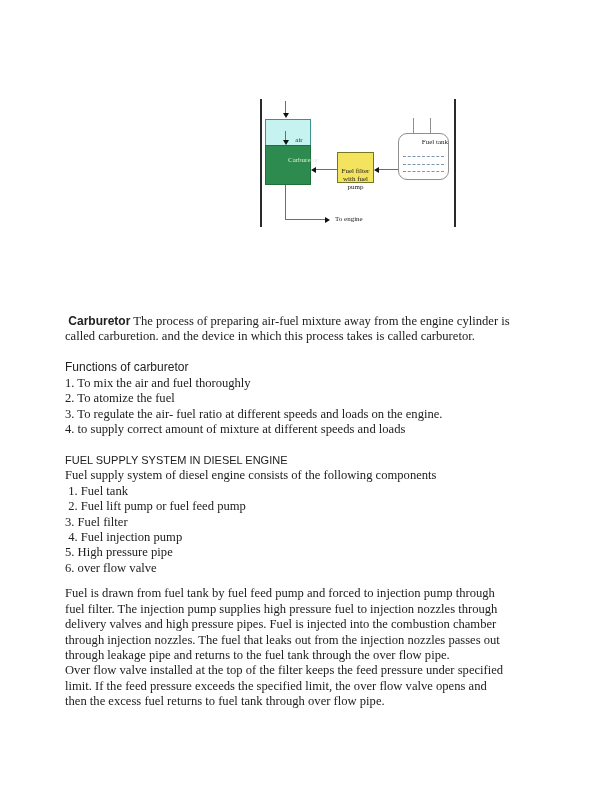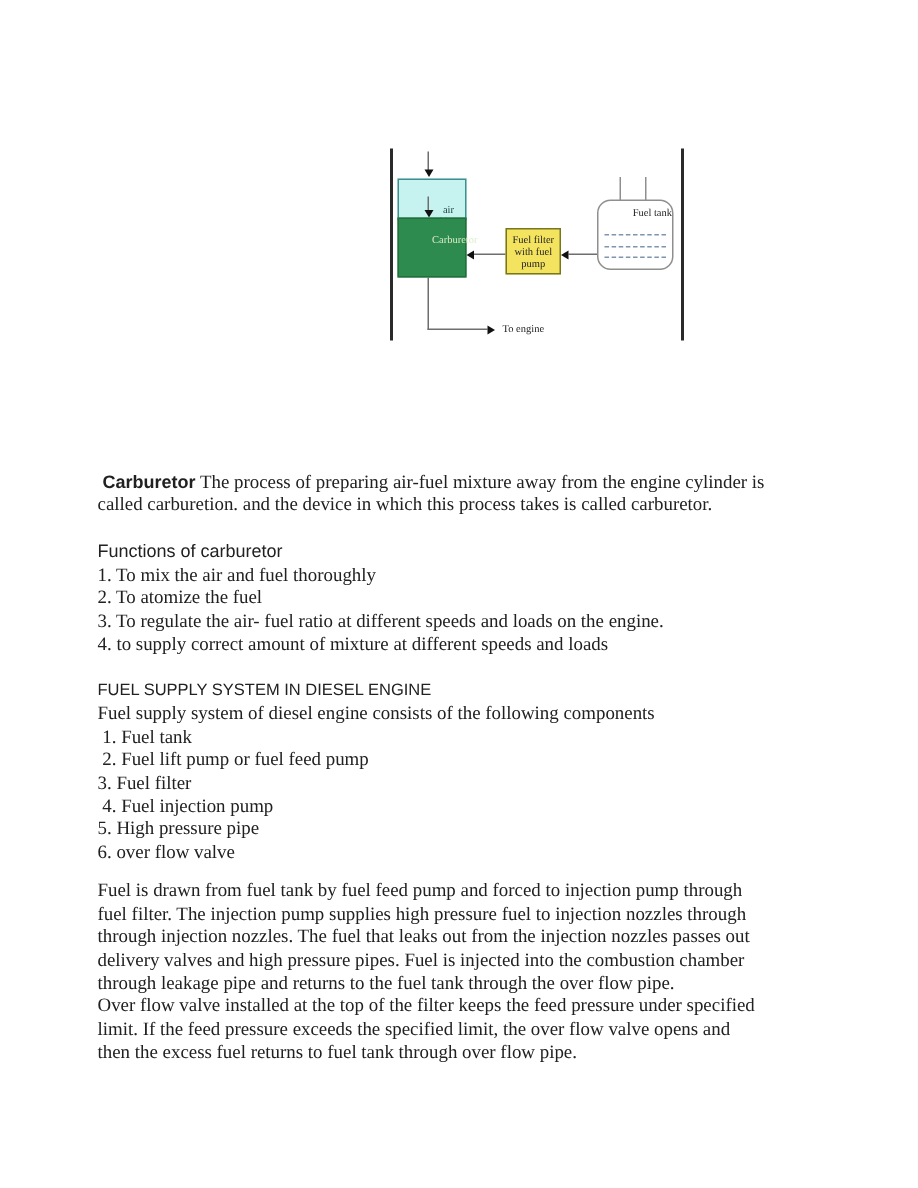--- a/index.html
+++ b/index.html
@@ -26,21 +26,21 @@
     padding-top:16px; color:#143c3c;
   }
   .carb {
     left:5px; top:46px; width:46px; height:40px;
     background:var(--carburetor-bg,#2e8b50); border-color:var(--carburetor-border,#20703c);
     color:var(--carburetor-text,#ddeec8); padding-top:10px;
   }
   .filterbox {
     left:77px; top:53px; width:37px; height:31px;
     background:var(--fuel-filter-bg,#f3e35f); border-color:var(--fuel-filter-border,#77771f);
-    padding-top:3px; color:#222;
+    padding-top:14px; color:#222;
   }
   .tank {
     left:138px; top:34px; width:51px; height:47px;
     border:1.5px solid var(--tank-border,#8f8f8f); border-radius:9px; background:#fff;
   }
   .neck { width:1.2px; height:16px; top:19px; background:var(--tank-border,#8f8f8f); }
   .tank-label { left:0; top:4px; width:100%; text-align:right; }
   .dash-row { left:4px; right:4px; height:0; border-top:1.6px dashed var(--fuel-dash,#7d95ad); }
   .arr { width:0; height:0; }
   .arr.down  { border-left:3px solid transparent; border-right:3px solid transparent; border-top:5px solid var(--arrow,#111); }
@@ -132,21 +132,21 @@
     <div class="item"> 1. Fuel tank</div>
     <div class="item"> 2. Fuel lift pump or fuel feed pump</div>
     <div class="item">3. Fuel filter</div>
     <div class="item"> 4. Fuel injection pump</div>
     <div class="item">5. High pressure pipe</div>
     <div class="item">6. over flow valve</div>
 
     <div class="gap-sm"></div>
     <div class="line">Fuel is drawn from fuel tank by fuel feed pump and forced to injection pump through</div>
     <div class="line">fuel filter. The injection pump supplies high pressure fuel to injection nozzles through</div>
+    <div class="line">delivery valves and high pressure pipes. Fuel is injected into the combustion chamber</div>
     <div class="line">through injection nozzles. The fuel that leaks out from the injection nozzles passes out</div>
-    <div class="line">delivery valves and high pressure pipes. Fuel is injected into the combustion chamber</div>
     <div class="line">through leakage pipe and returns to the fuel tank through the over flow pipe.</div>
     <div class="line">Over flow valve installed at the top of the filter keeps the feed pressure under specified</div>
     <div class="line">limit. If the feed pressure exceeds the specified limit, the over flow valve opens and</div>
     <div class="line">then the excess fuel returns to fuel tank through over flow pipe.</div>
   </div>
 
 </div>
 
 </body></html>

